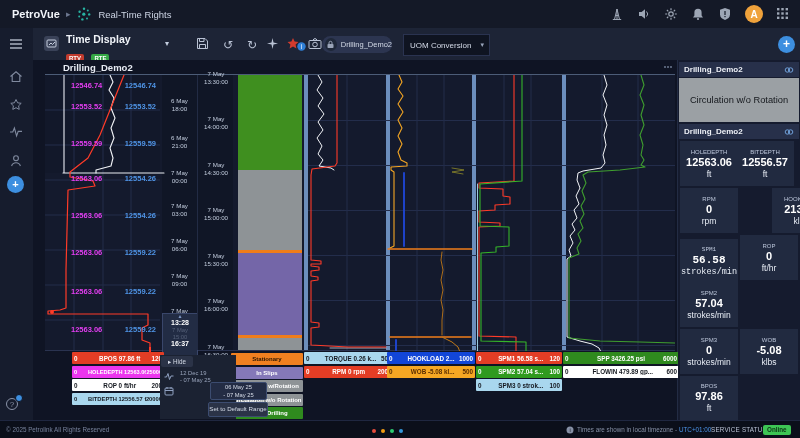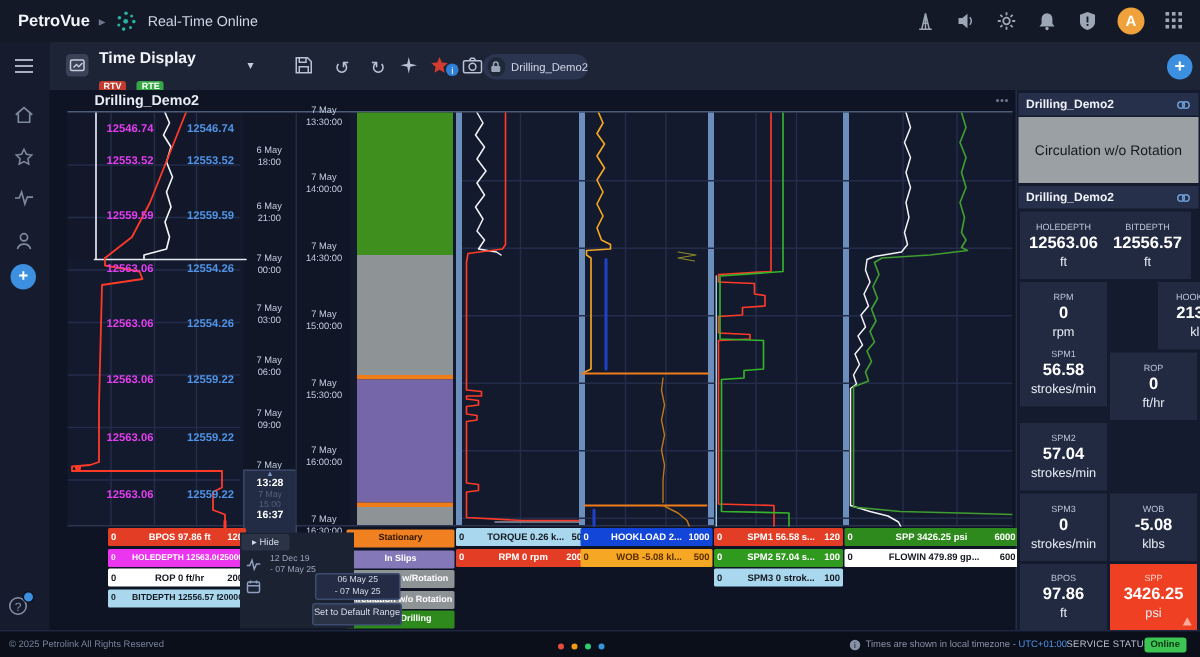--- a/index.html
+++ b/index.html
@@ -128,21 +128,21 @@
             <circle cx="11.8" cy="4.6" r="1"></circle>
             <circle cx="13.2" cy="8.4" r="1.2"></circle>
             <circle cx="11" cy="12.4" r="1"></circle>
             <circle cx="6.4" cy="13.4" r="1.2"></circle>
             <circle cx="3.2" cy="10.6" r="1"></circle>
             <circle cx="3.6" cy="5.8" r="1.2"></circle>
             <circle cx="7.8" cy="8.2" r="1.6"></circle>
           </g>
         </svg>
     </span>
-    <span class="appname">Real-Time Online</span>
+    <span class="appname">Real-Time Rights</span>
     <div class="hicons">
       <span class="hic">
         <svg width="14" height="14" viewBox="0 0 14 14" fill="none" stroke="#b6bfce" stroke-width="1">
             <path d="M4.5 12.5 L7 2 L9.5 12.5 M2.8 12.5 h8.4 M5.4 8.5 h3.2 M7 2 v10.5"></path>
           </svg>
       </span>
       <span class="hic">
         <svg width="14" height="14" viewBox="0 0 14 14">
             <path d="M2 5 h2.6 L8 2.2 v9.6 L4.6 9 H2 z" fill="#b6bfce"></path>
             <path d="M9.5 4.5 a3.5 3.5 0 0 1 0 5" stroke="#b6bfce" fill="none"></path>
@@ -231,20 +231,24 @@
   <div class="pill">
     <span class="lk">
       <svg width="9" height="9" viewBox="0 0 9 9">
           <rect x="1.5" y="4" width="6" height="4" rx=".8" fill="#9aa4b8"></rect>
           <path d="M3 4 V2.8 a1.5 1.5 0 0 1 3 0 V4" stroke="#9aa4b8" fill="none"></path>
         </svg>
     </span>
     <span class="pt">Drilling_Demo2</span>
   </div>
 
+  <div class="uom">
+    <span class="ut">UOM Conversion</span>
+    <span class="uc">▾</span>
+  </div>
   <span class="plusbtn">+</span>
 
   <div class="abs rail"></div>
   <span class="ric" style="top:38px;">
     <svg width="14" height="12" viewBox="0 0 14 12" stroke="#cdd5e4" stroke-width="1.4">
         <path d="M1 2h12M1 6h12M1 10h12"></path>
       </svg>
   </span>
   <span class="ric" style="top:70px;">
     <svg width="14" height="13" viewBox="0 0 14 13" fill="none" stroke="#9aa5bb" stroke-width="1.1">
@@ -587,21 +591,21 @@
     <div class="cell" style="left:2px;top:128px;">
         <span class="cl">RPM</span>
         <span class="cv">0</span>
         <span class="cu">rpm</span>
       </div>
     <div class="cell" style="left:62px;top:128px;margin-left:32px;">
         <span class="cl">HOOKLOAD</span>
         <span class="cv">213.84</span>
         <span class="cu">klbs</span>
       </div>
-    <div class="cell" style="left:2px;top:166px;">
+    <div class="cell" style="left:2px;top:179px;font-family:Liberation Mono, monospace;">
         <span class="cl">SPM1</span>
         <span class="cv">56.58</span>
         <span class="cu">strokes/min</span>
       </div>
     <div class="cell" style="left:62px;top:175px;">
         <span class="cl">ROP</span>
         <span class="cv">0</span>
         <span class="cu">ft/hr</span>
       </div>
     <div class="cell" style="left:2px;top:222px;">
@@ -617,30 +621,20 @@
     <div class="cell" style="left:62px;top:269px;">
         <span class="cl">WOB</span>
         <span class="cv">-5.08</span>
         <span class="cu">klbs</span>
       </div>
     <div class="cell" style="left:2px;top:316px;height:44px;">
         <span class="cl">BPOS</span>
         <span class="cv">97.86</span>
         <span class="cu">ft</span>
       </div>
-    <div class="cell alarm" style="left:62px;top:316px;height:44px;">
-      <span class="cl" style="color:#ffd9d0;">SPP</span>
-        <span class="cv">3426.25</span>
-        <span class="cu">psi</span>
-      <span class="abs" style="right:3px;bottom:2px;opacity:.7;">
-        <svg width="7" height="7" viewBox="0 0 7 7" fill="#ffd9d0">
-            <path d="M3.5 0.5 L6.5 6 H0.5 z"></path>
-          </svg>
-      </span>
-    </div>
   </div>
 
   <div class="abs ftr">
     <span class="fcopy">© 2025 Petrolink All Rights Reserved</span>
     <span class="fdot" style="left:372px;background:#e74c3c;"></span>
     <span class="fdot" style="left:381px;background:#f39c12;"></span>
     <span class="fdot" style="left:390px;background:#2ecc71;"></span>
     <span class="fdot" style="left:399px;background:#3498db;"></span>
     <span class="abs" style="left:566px;top:5px;">
       <svg width="8" height="8" viewBox="0 0 8 8">

